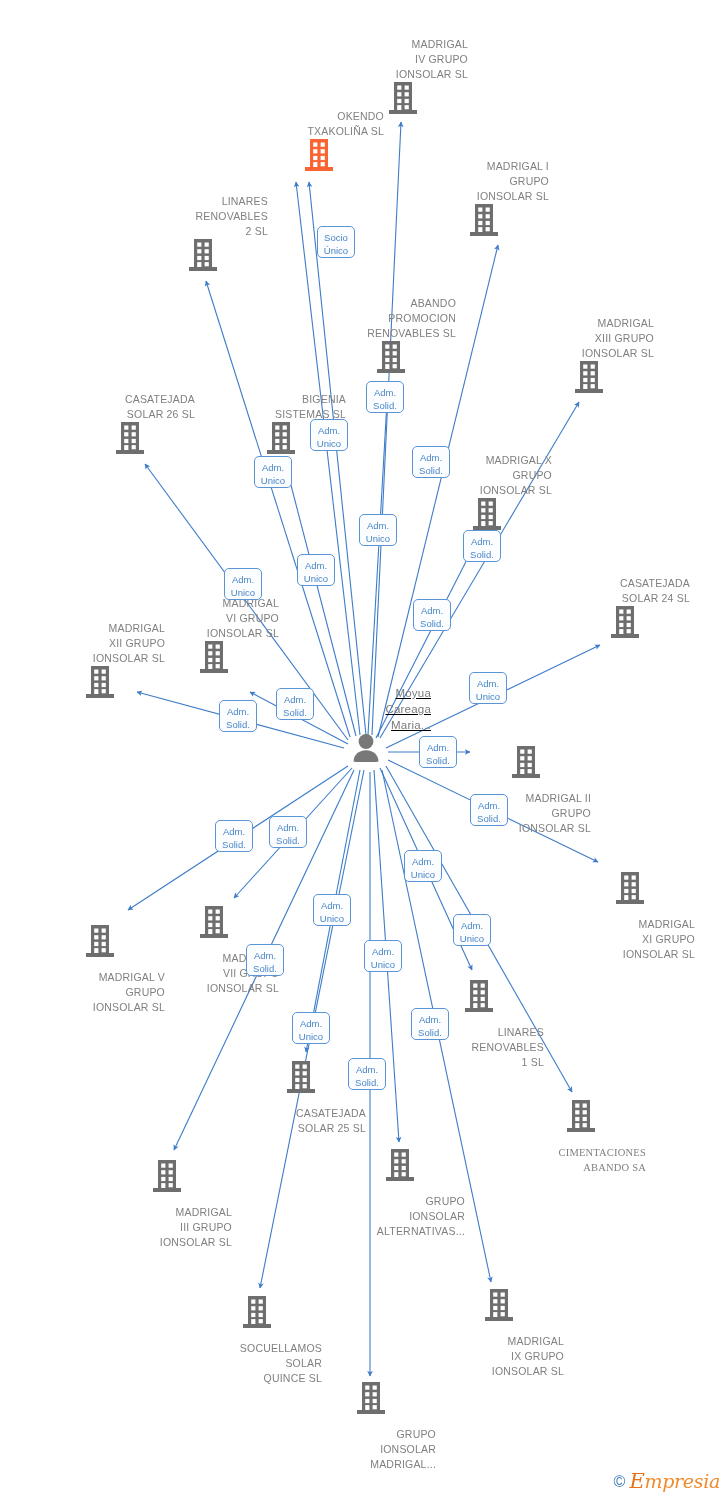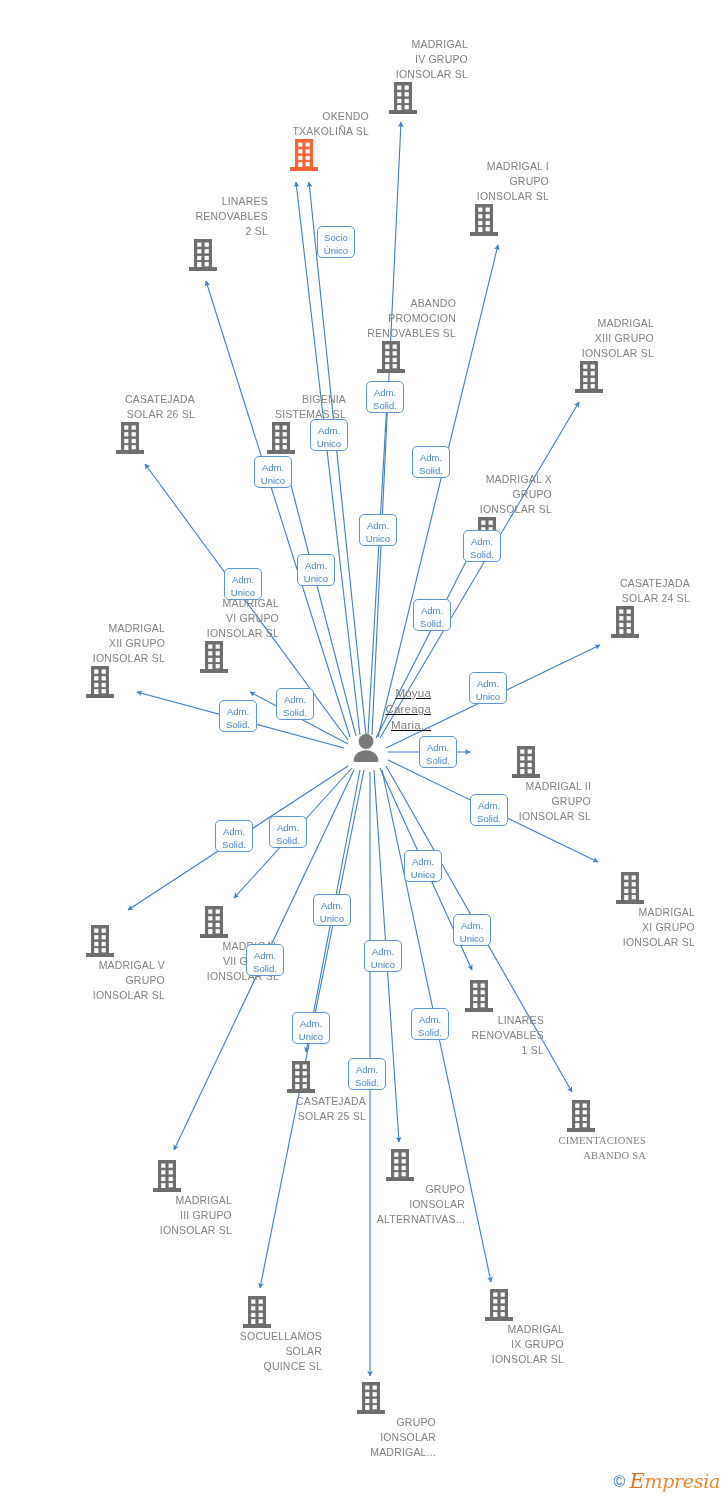--- a/index.html
+++ b/index.html
@@ -31,21 +31,21 @@
   }
   .node .lbl{
     font-size:10.5px;
     line-height:15px;
     color:#808080;
     letter-spacing:.2px;
     white-space:pre-line;
     user-select:none;
     text-align:right;
   }
-  .node.below .lbl{margin-top:1px;}
+  .node.below .lbl{margin-top:13px;}
   .node .ico{
     display:block;
     margin:0 auto;
     width:28px;height:32px;
   }
   .node.company .ico svg{fill:#6e6e6e;}
   .node.focus .ico svg{fill:#fa6432;}
   .node.person .ico{width:34px;height:30px;}
   .node.person .ico svg{fill:#787878;}
   .node.person .lbl{font-size:11.5px;line-height:16px;color:#7a7a7a;}
@@ -128,21 +128,21 @@
         <line x1="386" y1="766" x2="572" y2="1092" stroke="#3d7cc9" stroke-width="1.1" marker-end="url(#arw)"></line>
         <line x1="354" y1="770" x2="174" y2="1150" stroke="#3d7cc9" stroke-width="1.1" marker-end="url(#arw)"></line>
         <line x1="374" y1="770" x2="399" y2="1142" stroke="#3d7cc9" stroke-width="1.1" marker-end="url(#arw)"></line>
         <line x1="364" y1="770" x2="260" y2="1288" stroke="#3d7cc9" stroke-width="1.1" marker-end="url(#arw)"></line>
         <line x1="382" y1="770" x2="491" y2="1282" stroke="#3d7cc9" stroke-width="1.1" marker-end="url(#arw)"></line>
         <line x1="370" y1="772" x2="370" y2="1376" stroke="#3d7cc9" stroke-width="1.1" marker-end="url(#arw)"></line>
       </g>
   </svg>
 
   <div id="nodes-layer">
-      <div class="node company focus above" style="left: 304px; top: 109px;">
+      <div class="node company focus above" style="left: 319px; top: 109px;">
         <div class="lbl">OKENDO
 TXAKOLIÑA SL</div>
         <span class="ico"><svg viewBox="0 0 28 32" xmlns="http://www.w3.org/2000/svg">
             <rect x="5" y="0" width="18" height="28"></rect>
             <rect x="0" y="28" width="28" height="4"></rect>
             <rect x="8.2" y="3.5" width="4.2" height="4.2" fill="#fff"></rect>
             <rect x="15.6" y="3.5" width="4.2" height="4.2" fill="#fff"></rect>
             <rect x="8.2" y="10.2" width="4.2" height="4.2" fill="#fff"></rect>
             <rect x="15.6" y="10.2" width="4.2" height="4.2" fill="#fff"></rect>
             <rect x="8.2" y="16.9" width="4.2" height="4.2" fill="#fff"></rect>
@@ -261,21 +261,21 @@
             <rect x="8.2" y="3.5" width="4.2" height="4.2" fill="#fff"></rect>
             <rect x="15.6" y="3.5" width="4.2" height="4.2" fill="#fff"></rect>
             <rect x="8.2" y="10.2" width="4.2" height="4.2" fill="#fff"></rect>
             <rect x="15.6" y="10.2" width="4.2" height="4.2" fill="#fff"></rect>
             <rect x="8.2" y="16.9" width="4.2" height="4.2" fill="#fff"></rect>
             <rect x="15.6" y="16.9" width="4.2" height="4.2" fill="#fff"></rect>
             <rect x="8.2" y="23.1" width="4.2" height="4.9" fill="#fff"></rect>
             <rect x="15.6" y="23.1" width="4.2" height="4.2" fill="#fff"></rect>
           </svg></span>
       </div>
-      <div class="node company above" style="left: 487px; top: 453px; margin-top: 19px;">
+      <div class="node company above" style="left: 487px; top: 453px;">
         <div class="lbl">MADRIGAL X
 GRUPO
 IONSOLAR SL</div>
         <span class="ico"><svg viewBox="0 0 28 32" xmlns="http://www.w3.org/2000/svg">
             <rect x="5" y="0" width="18" height="28"></rect>
             <rect x="0" y="28" width="28" height="4"></rect>
             <rect x="8.2" y="3.5" width="4.2" height="4.2" fill="#fff"></rect>
             <rect x="15.6" y="3.5" width="4.2" height="4.2" fill="#fff"></rect>
             <rect x="8.2" y="10.2" width="4.2" height="4.2" fill="#fff"></rect>
             <rect x="15.6" y="10.2" width="4.2" height="4.2" fill="#fff"></rect>

